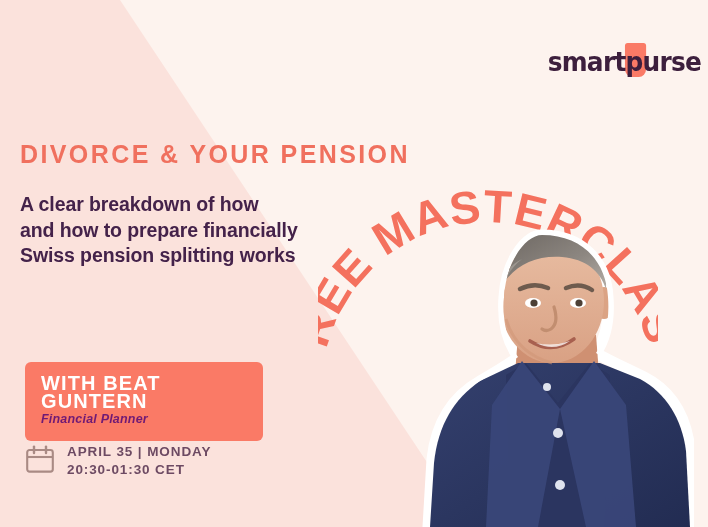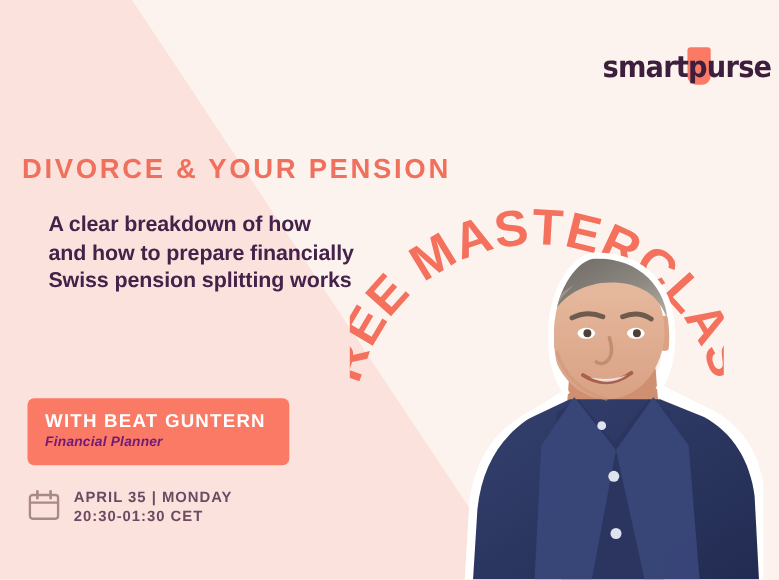--- a/index.html
+++ b/index.html
@@ -67,21 +67,20 @@
   .subhead{
     position:absolute;
     left:20px;top:192px;
     font-size:19.5px;
     font-weight:700;
     line-height:25.5px;
     letter-spacing:-0.1px;
     color:#44224a;
     z-index:5;
     white-space:nowrap;
-    margin-left:24px;
   }
   .subhead div{display:block;}
   
   .arc{
     position:absolute;
     left:318px;top:152px;
     width:340px;height:210px;
     z-index:7;
     pointer-events:none;
   }
@@ -105,21 +104,21 @@
     left:25px;top:362px;
     width:238px;
     padding:12px 16px 13px 16px;
     box-sizing:border-box;
     background:#fa7a66;
     border-radius:6px;
     z-index:9;
   }
   .badge-name{
     color:#ffffff;
-    font-size:17px;
+    font-size:20px;
     font-weight:700;
     letter-spacing:1.1px;
     line-height:18px;
   }
   .badge-role{
     color:#701a75;
     font-size:12.5px;
     font-style:italic;
     font-weight:700;
     letter-spacing:0.2px;

